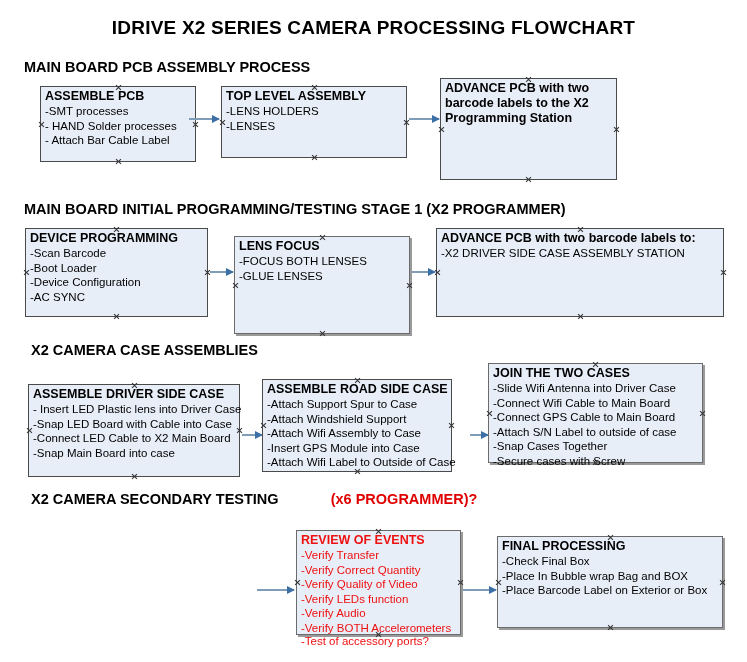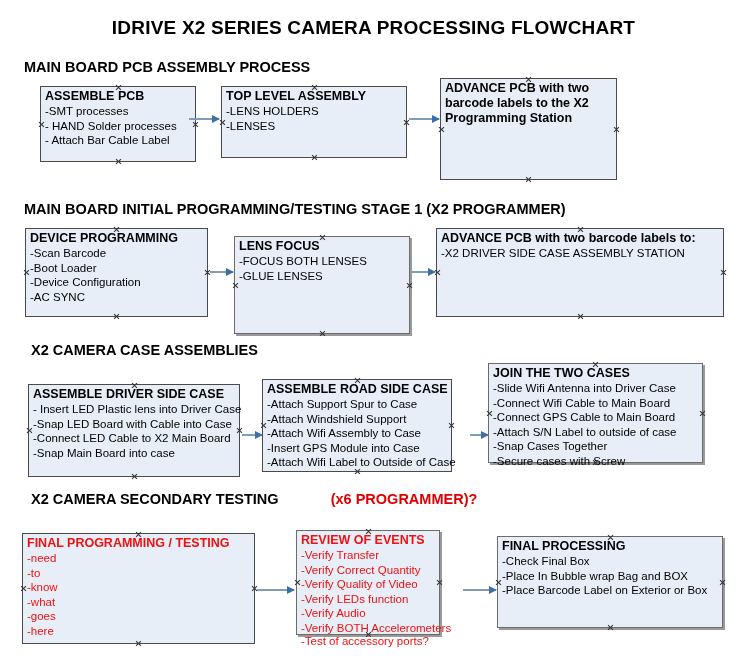--- a/index.html
+++ b/index.html
@@ -254,37 +254,24 @@
     <span class="handle" style="left:0; top:50%;"></span>
     <span class="handle" style="left:100%; top:50%;"></span>
   </div>
 
   <div class="section-title" style="left:31px; top:491px;">
     <span>X2 CAMERA SECONDARY TESTING</span>
     <span>&nbsp; </span>
     <span class="accent">(x6 PROGRAMMER)?</span>
   </div>
 
-  <div class="node red" style="left:22px; top:533px; width:233px; height:111px;">
-    <div class="node-title">FINAL PROGRAMMING / TESTING</div>
-    <div class="node-line">-need</div>
-    <div class="node-line">-to</div>
-    <div class="node-line">-know</div>
-    <div class="node-line">-what</div>
-    <div class="node-line">-goes</div>
-    <div class="node-line">-here</div>
-    <span class="handle" style="left:50%; top:0;"></span>
-    <span class="handle" style="left:50%; top:100%;"></span>
-    <span class="handle" style="left:0; top:50%;"></span>
-    <span class="handle" style="left:100%; top:50%;"></span>
-  </div>
 
   <div class="arrow" style="left:257px; top:589px; width:37px;"></div>
 
-  <div class="node red shadowed" style="left:296px; top:530px; width:144px; height:105px;">
+  <div class="node red shadowed" style="left:296px; top:530px; width:165px; height:105px;">
     <div class="node-title">REVIEW OF EVENTS</div>
     <div class="node-line">-Verify Transfer</div>
     <div class="node-line">-Verify Correct Quantity</div>
     <div class="node-line">-Verify Quality of Video</div>
     <div class="node-line">-Verify LEDs function</div>
     <div class="node-line">-Verify Audio</div>
     <div class="node-line">-Verify BOTH Accelerometers</div>
     <div class="overflow-line" style="top:103px;">-Test of accessory ports?</div>
     <span class="handle" style="left:50%; top:0;"></span>
     <span class="handle" style="left:50%; top:100%;"></span>

